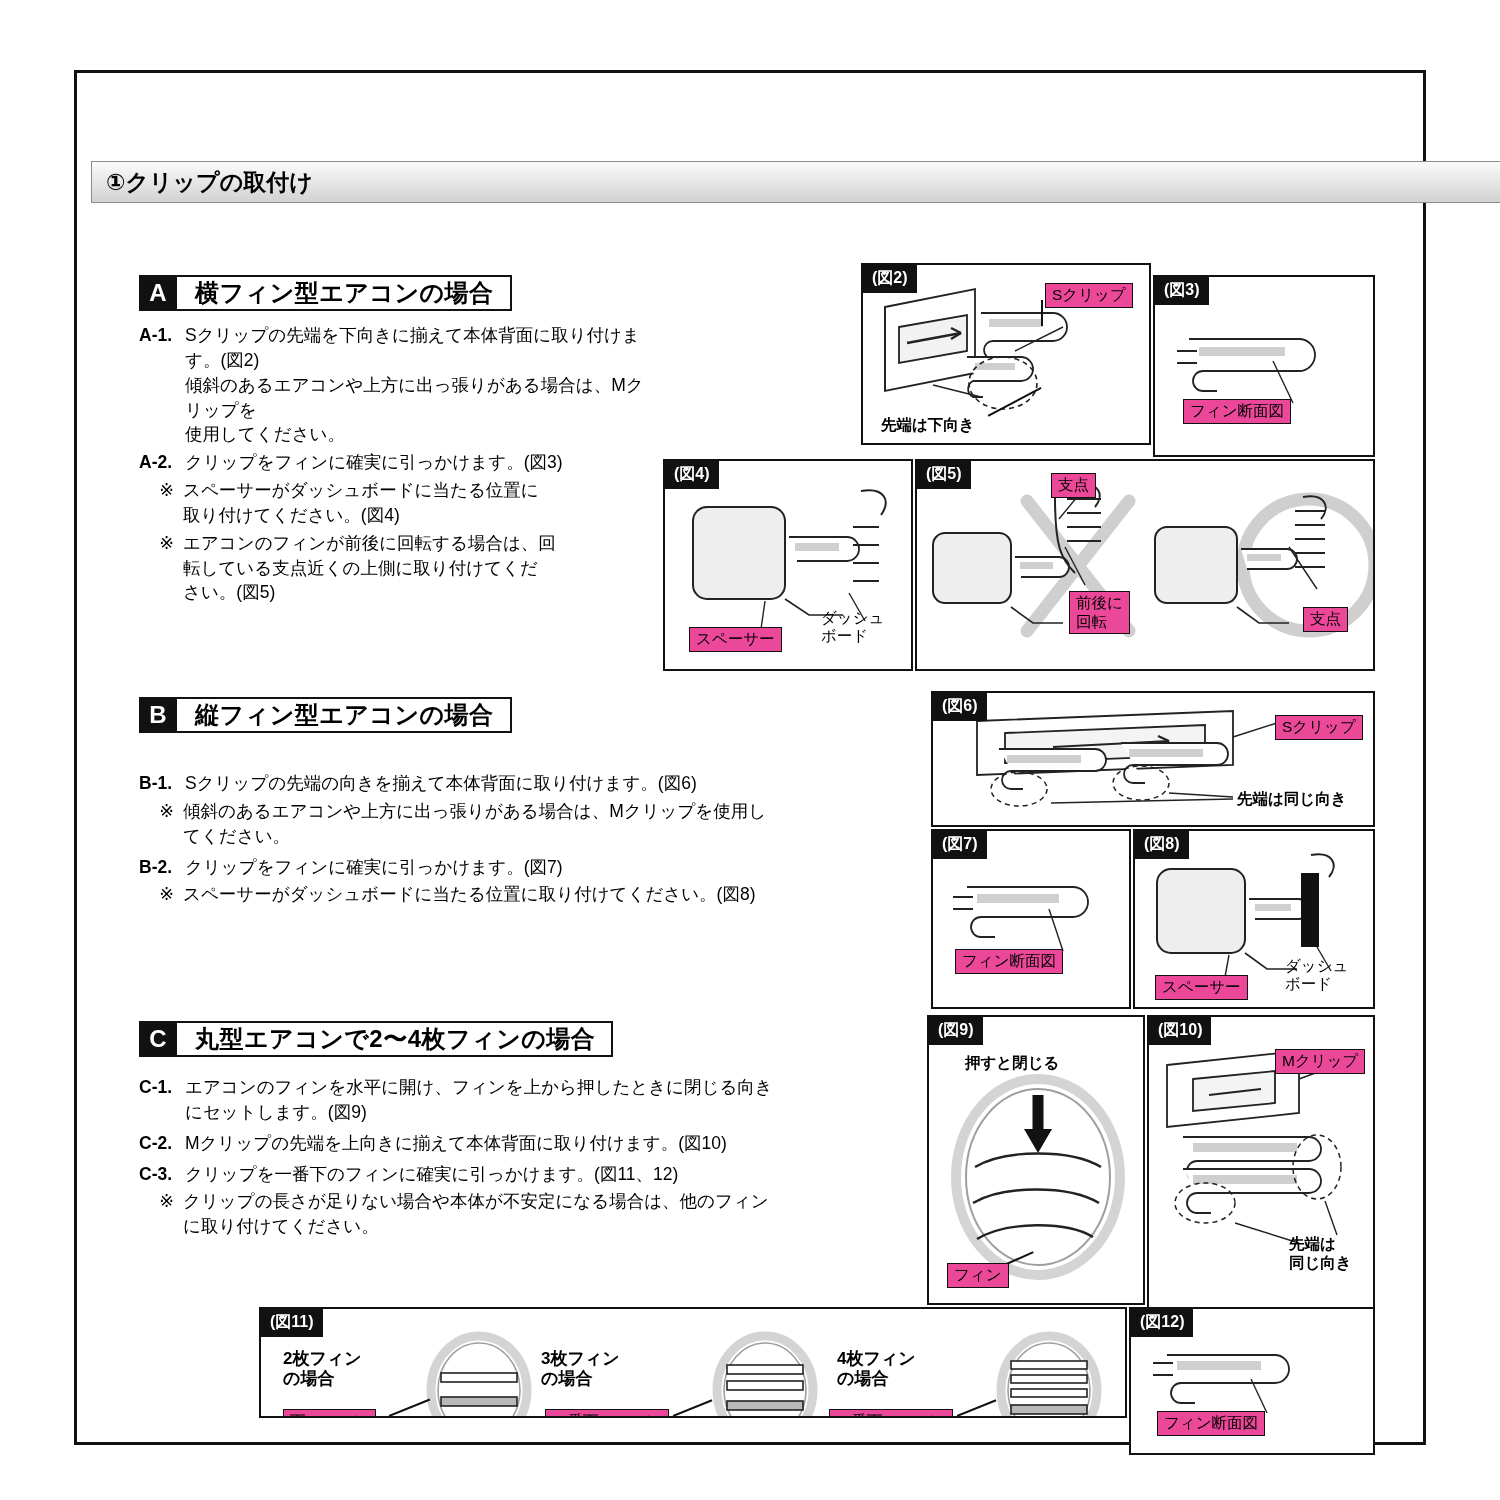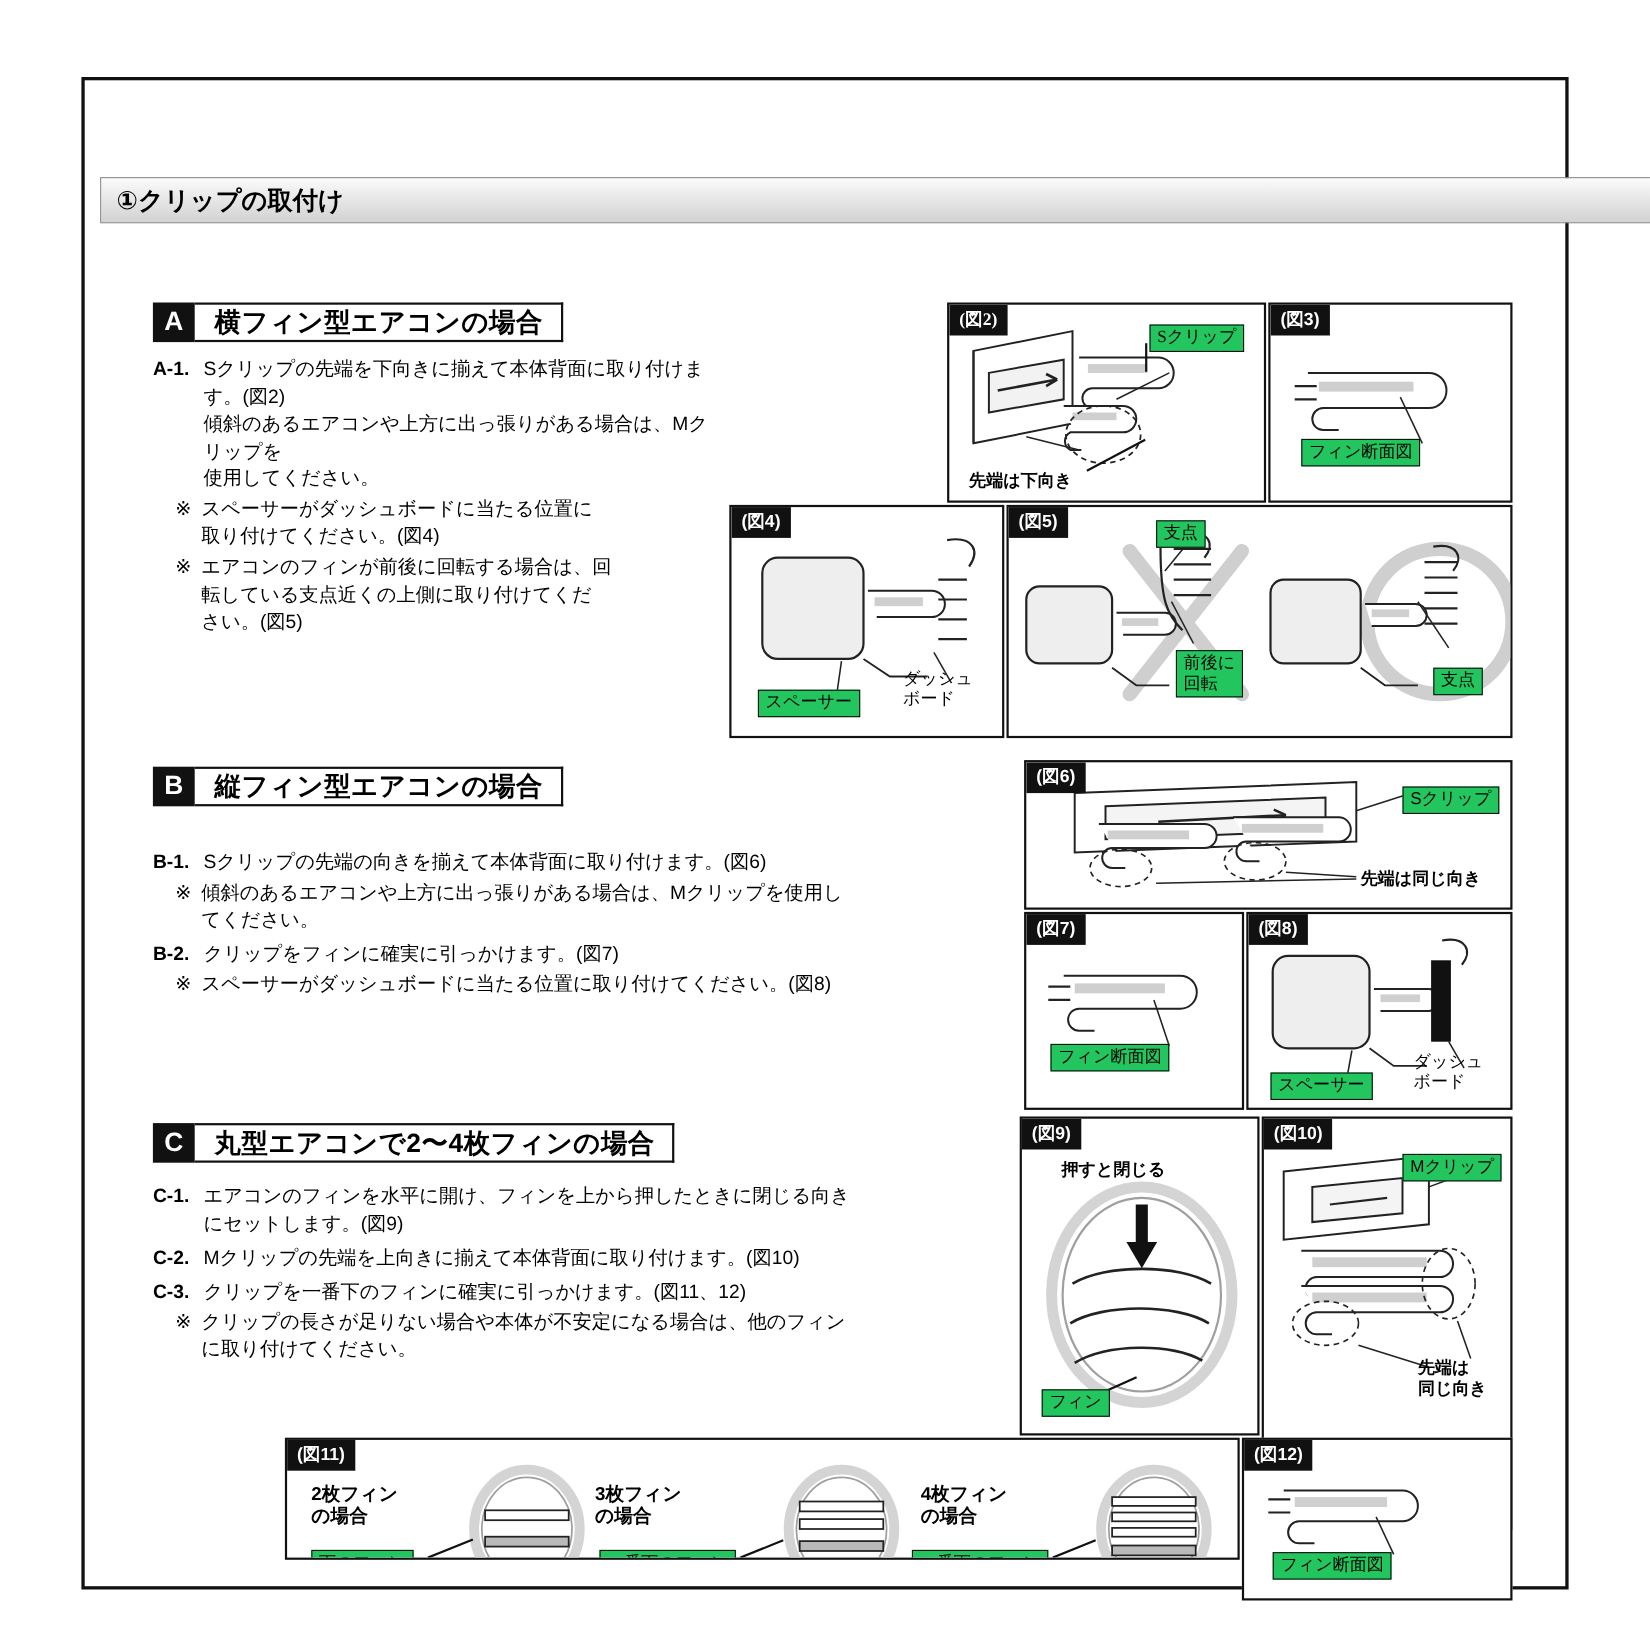--- a/index.html
+++ b/index.html
@@ -66,21 +66,21 @@
 
   
   .fig { position: absolute; border: 2px solid #111; background: #fff; overflow: hidden; }
   .figtag {
     position: absolute; left: 0; top: 0;
     background: #111; color: #fff; font-weight: bold;
     font-size: 16px; padding: 3px 9px 4px 9px;
     z-index: 5;
   }
   .callout {
-    position: absolute; border: 1.5px solid #111; background: #22c55e;
+    position: absolute; border: 1.5px solid #111; background: #ec4899;
     font-size: 15.5px; padding: 2px 6px; line-height: 1.2; white-space: nowrap;
     z-index: 4;
   }
   .lbl-plain { position: absolute; font-size: 15.5px; font-weight: bold; white-space: nowrap; z-index: 4; }
   .lbl-plain.reg { font-weight: normal; }
   .ln { position: absolute; background: #111; z-index: 3; }
 
   svg { display: block; }
 </style>
 </head>
@@ -100,35 +100,39 @@
         <div class="blk-badge">A</div>
         <div class="blk-name">横フィン型エアコンの場合</div>
       </div>
       <div class="steps">
         <div class="step">
           <div class="lab">A-1.</div>
           <div class="txt" style="white-space:pre-line">Sクリップの先端を下向きに揃えて本体背面に取り付けます。(図2)
 傾斜のあるエアコンや上方に出っ張りがある場合は、Mクリップを
 使用してください。</div>
         </div>
+        <div class="step">
+          <div class="lab">A-2.</div>
+          <div class="txt" style="white-space:pre-line">クリップをフィンに確実に引っかけます。(図3)</div>
+        </div>
         <div class="sub">
           <div class="mk">※</div>
           <div class="txt" style="white-space:pre-line">スペーサーがダッシュボードに当たる位置に
 取り付けてください。(図4)</div>
         </div>
         <div class="sub">
           <div class="mk">※</div>
           <div class="txt" style="white-space:pre-line">エアコンのフィンが前後に回転する場合は、回
 転している支点近くの上側に取り付けてくだ
 さい。(図5)</div>
         </div>
       </div>
     </div>
 
-    <div class="fig" style="left:770px; top:68px; width:290px; height:182px;font-family:Liberation Serif, serif;">
+    <div class="fig" style="left:770px; top:56px; width:290px; height:182px;">
       <div class="figtag">(図2)</div>
       <svg width="290" height="182" viewBox="0 0 290 182">
         <g fill="none" stroke="#222" stroke-width="1.8">
           <path d="M22 42 L112 24 L112 108 L22 126 Z" fill="#fff"></path>
           <path d="M22 42 L22 126"></path>
           <path d="M36 62 L104 50 L104 86 L36 98 Z" fill="#f2f2f2"></path>
           <path d="M44 78 L98 68" stroke-width="2.4"></path>
           <path d="M98 68 l-10 -5 M98 68 l-10 6" stroke-width="2.4"></path>
         </g>
         <g fill="#fff" stroke="#222" stroke-width="1.8">

